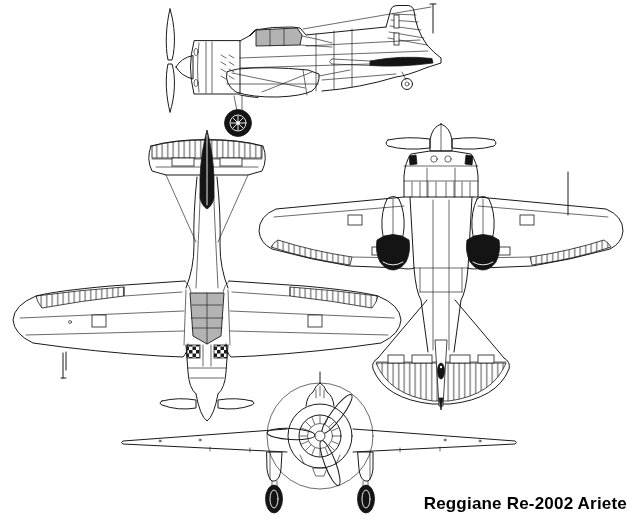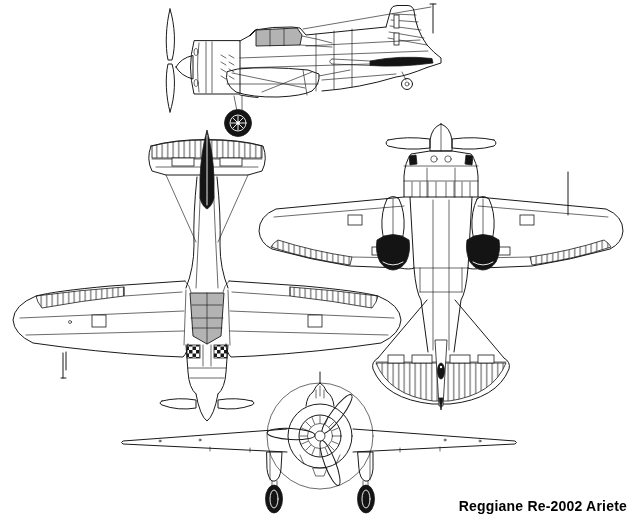--- a/index.html
+++ b/index.html
@@ -9,21 +9,21 @@
   svg { position:absolute; left:0; top:0; }
   
   .l  { stroke:var(--line); fill:none; stroke-width:1; stroke-linecap:round; stroke-linejoin:round; }
   .t  { stroke:var(--line); fill:none; stroke-width:0.65; stroke-linecap:round; }
   .df { fill:var(--dark-fill); stroke:var(--line); stroke-width:0.8; }
   .cf { fill:var(--canopy); stroke:var(--line); stroke-width:0.9; }
   .wf { fill:#ffffff; stroke:var(--line); stroke-width:0.8; }
   .hatch { fill:url(#ribs); stroke:var(--line); stroke-width:0.8; }
   .chk { fill:url(#checker); stroke:var(--line); stroke-width:0.8; }
   .wline { stroke:#ffffff; fill:none; stroke-width:0.9; stroke-linecap:round; }
-  .caption { position:absolute; right:13px; bottom:6px; font-weight:bold; font-size:14px; color:#000; letter-spacing:0.2px; }
+  .caption { position:absolute; right:13px; bottom:6px; font-weight:bold; font-size:17px; color:#000; letter-spacing:0.2px; }
 </style>
 </head>
 <body>
 
 <div class="stage">
 <svg width="640" height="520" viewBox="0 0 640 520">
   <defs>
     <pattern id="ribs" width="5.5" height="6" patternUnits="userSpaceOnUse">
       <path d="M2.7,0 V6" stroke="#1a1a1a" stroke-width="0.8"></path>
     </pattern>

